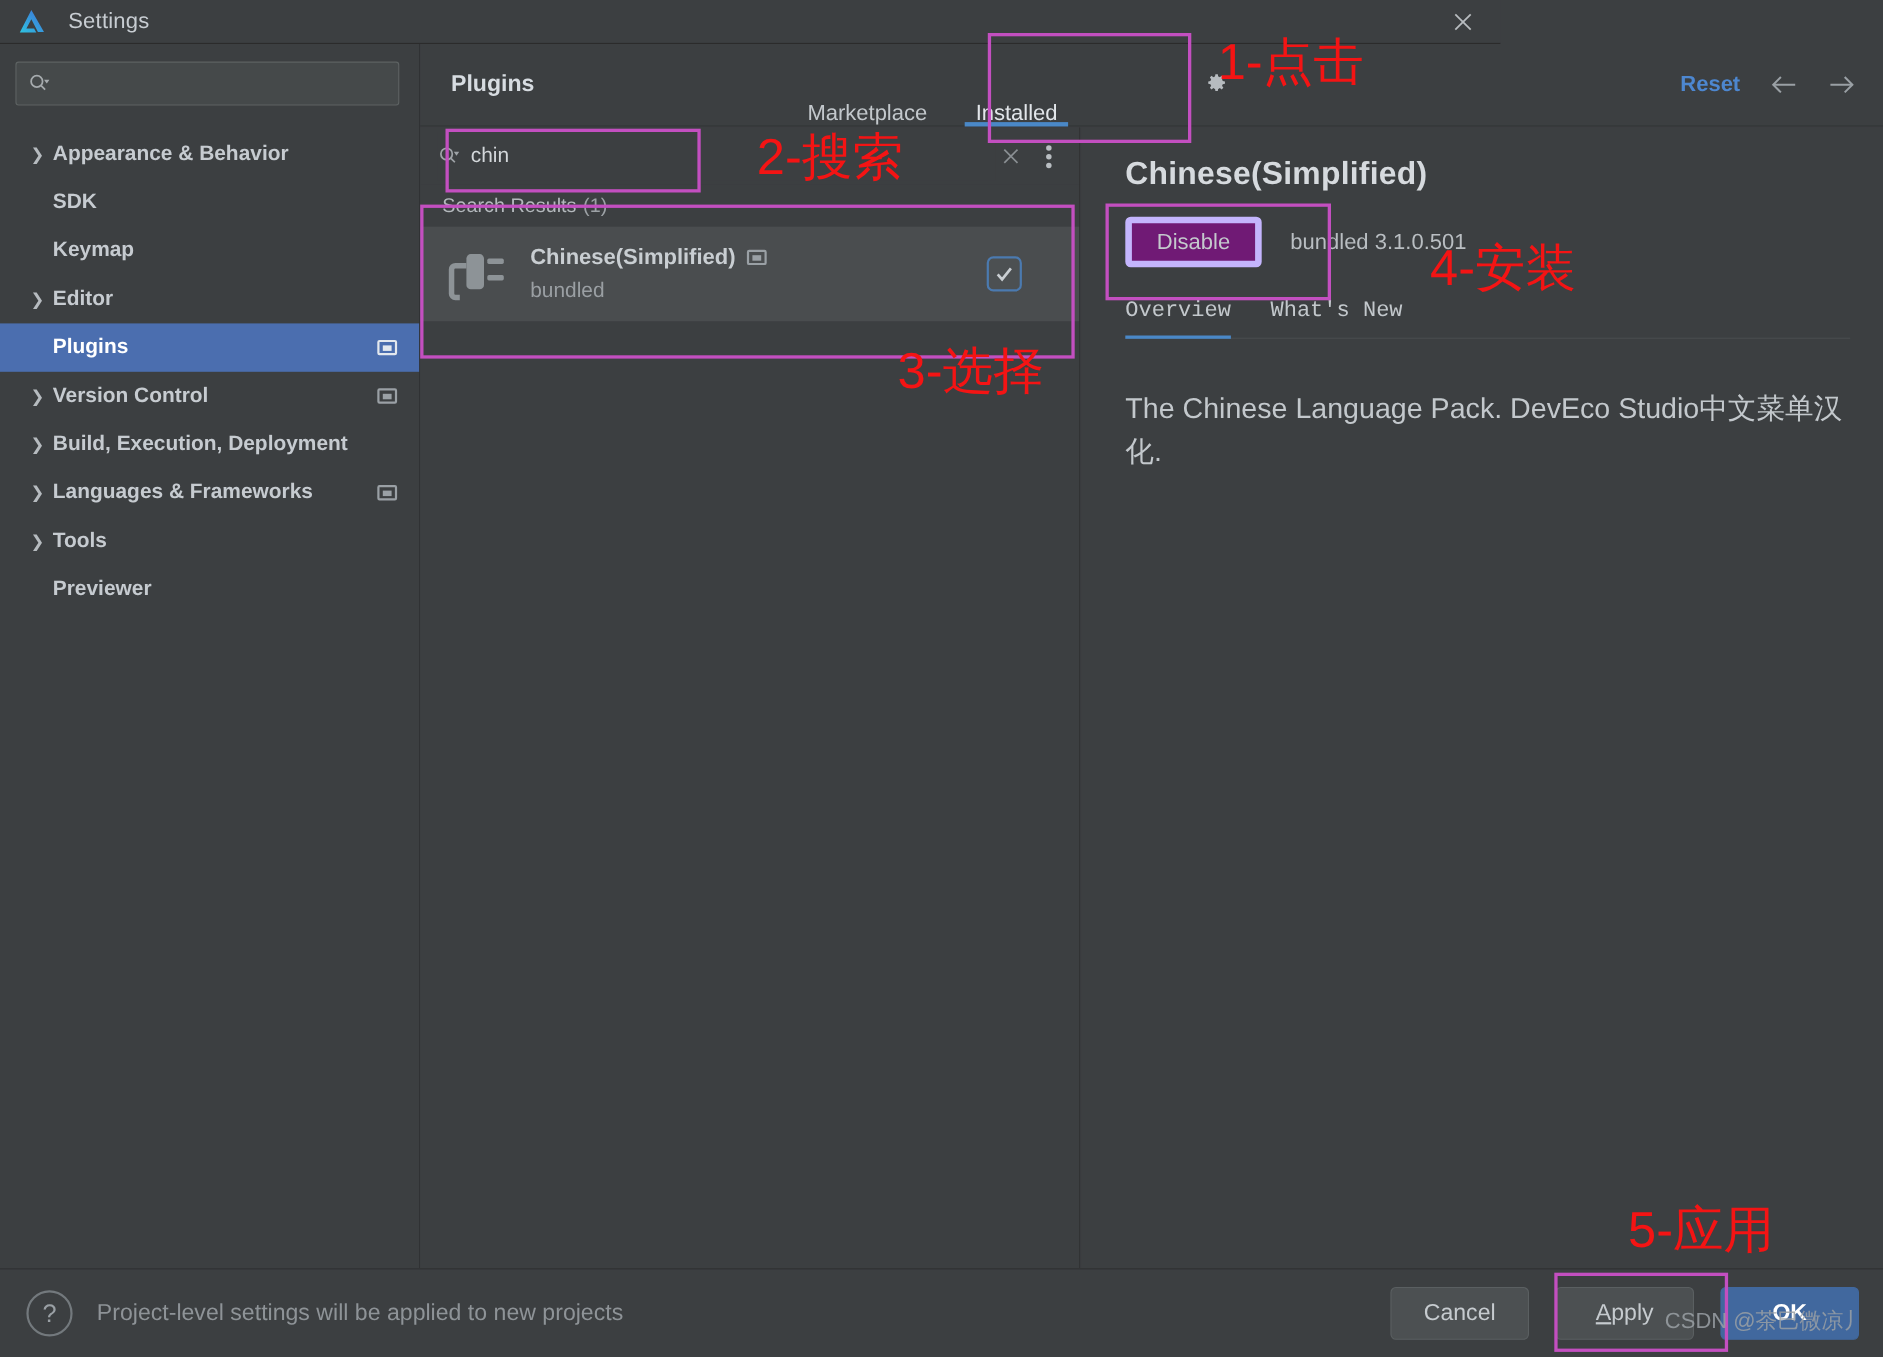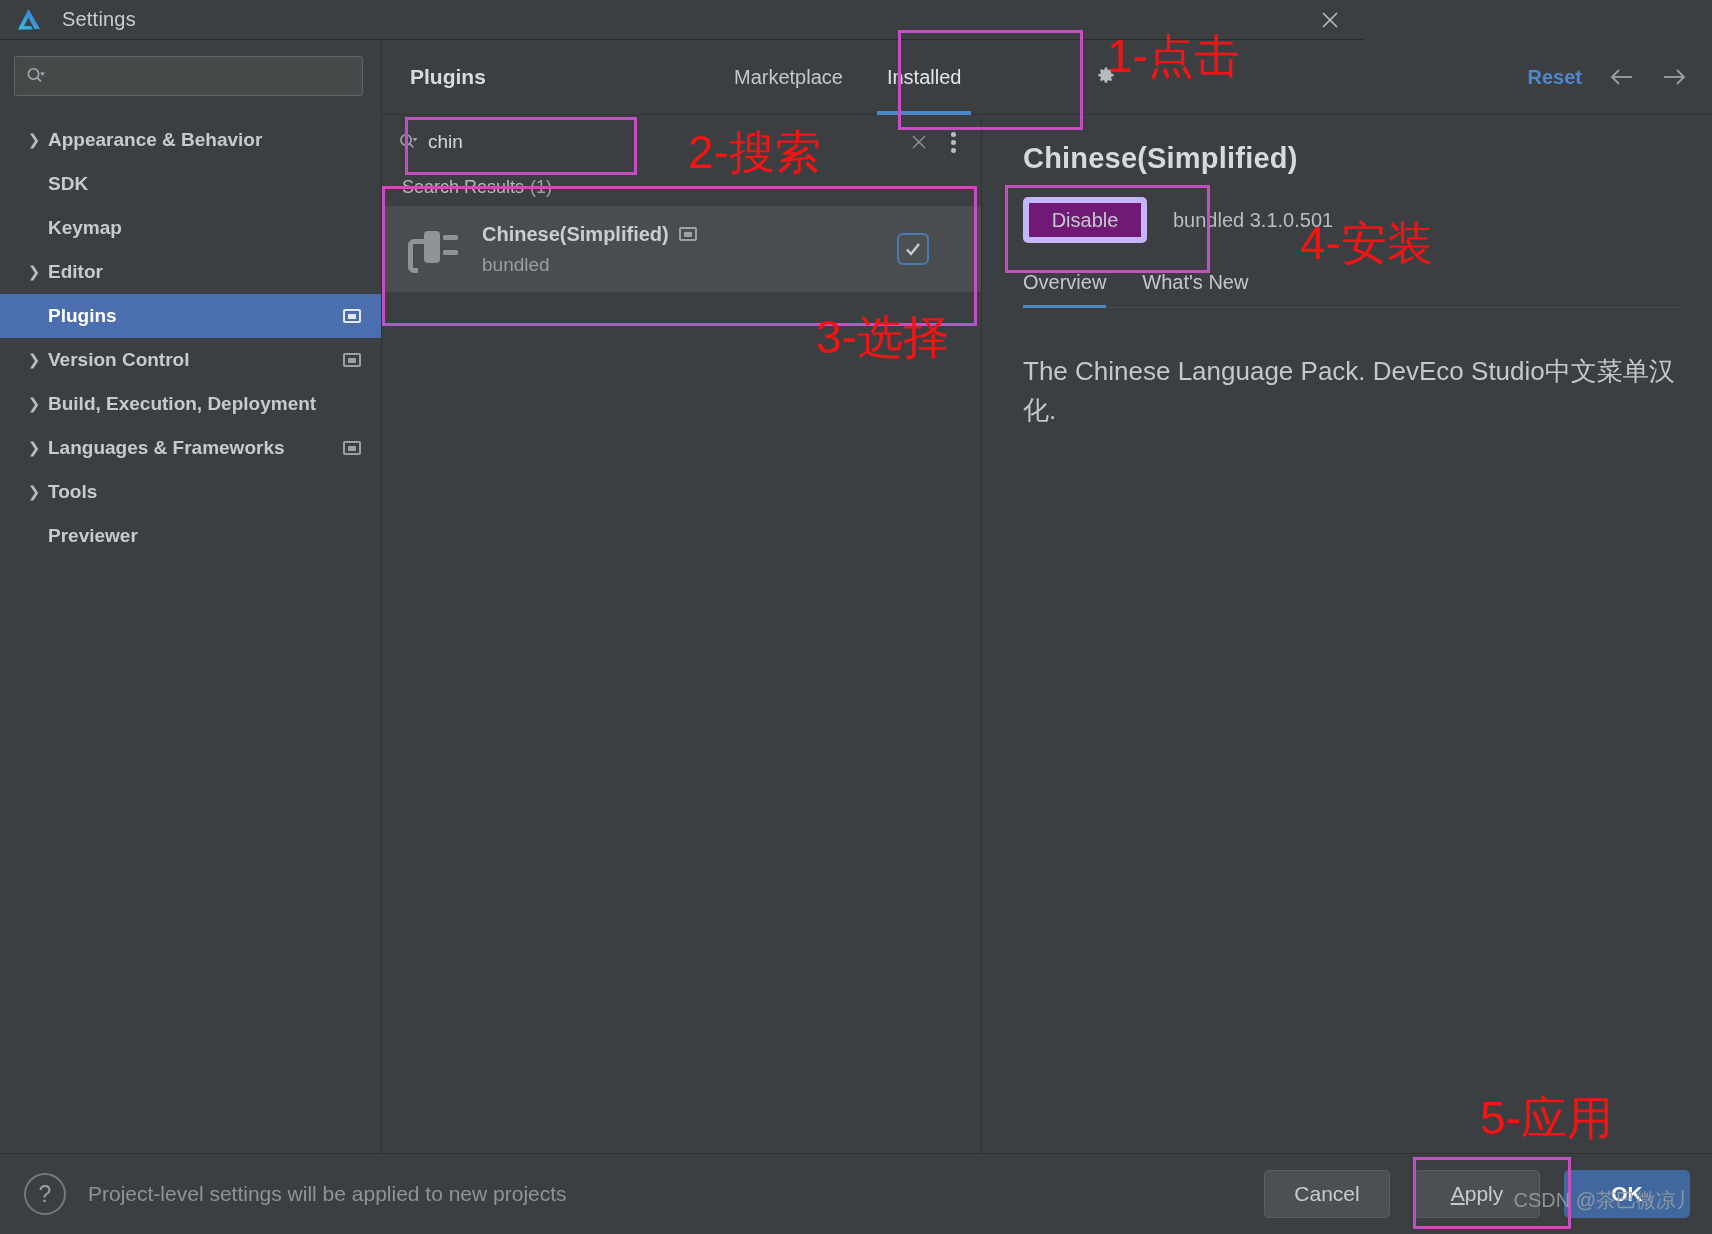--- a/index.html
+++ b/index.html
@@ -82,21 +82,21 @@
   }
   .main-header {
     position:relative; height:75px; display:flex; align-items:center;
     border-bottom:1px solid #323537;
   }
   .plugins-title {
     margin-left:28px; font-size:21px; font-weight:bold; color:#d7dce1;
   }
   .tabs { position:absolute; left:330px; top:0; height:75px; display:flex; align-items:flex-end; }
   .tab {
-    height:75px; display:flex; align-items:center; padding:0 22px;
+    height:75px; display:flex; align-items:flex-end; padding:0 22px;
     font-size:20px; color:#c3c8cc; position:relative;
   }
   .tab.active { color:#e2e6ea; }
   .tab.active::after {
     content:""; position:absolute; left:12px; right:12px; bottom:0; height:4px;
     background:#4a88c7;
   }
   .gear-btn {
     position:absolute; left:710px; top:50%; transform:translateY(-50%);
     width:28px; height:28px; display:flex; align-items:center; justify-content:center;
@@ -180,21 +180,21 @@
   .detail-actions { margin-top:22px; display:flex; align-items:center; gap:26px; }
   .disable-btn {
     min-width:124px; height:46px; background:#701a75;
     border:6px solid #c4b5fd; border-radius:5px;
     display:flex; align-items:center; justify-content:center;
     color:#c4c9cd; font-size:20px; padding:0 18px;
   }
   .bundled-ver { font-size:20px; color:#b9bec2; }
   .detail-tabs {
     margin-top:28px; display:flex; gap:36px; position:relative;
-    border-bottom:1px solid #4a4d4f; padding-bottom:14px;
+    border-bottom:1px solid #4a4d4f; padding-bottom:14px;font-family:Liberation Mono, monospace;
   }
   .dtab { font-size:20px; color:#c3c8cc; position:relative; padding-bottom:14px; margin-bottom:-15px;}
   .dtab.active::after {
     content:""; position:absolute; left:0; right:0; bottom:0; height:3px; background:#4a88c7;
   }
   .detail-desc {
     margin-top:44px; font-size:26px; color:#c3c8cc; line-height:1.5;
   }
 
   
@@ -449,21 +449,21 @@
           <span>pply</span>
       </div>
       <div class="dlg-btn primary">OK</div>
     </div>
   </div>
 
   <div class="anno-box" style="left:898px; top:30px; width:185px; height:100px;"></div>
   <div class="anno-text" style="left:1107px; top:26px;">1-点击</div>
 
   <div class="anno-box" style="left:405px; top:117px; width:232px; height:58px;"></div>
-  <div class="anno-text" style="left:688px; top:122px;">2-搜索</div>
+  <div class="anno-text" style="left:688px; top:112px;">2-搜索</div>
 
   <div class="anno-box" style="left:382px; top:186px; width:595px; height:140px;"></div>
   <div class="anno-text" style="left:816px; top:307px;">3-选择</div>
 
   <div class="anno-box" style="left:1005px; top:185px; width:205px; height:88px;"></div>
   <div class="anno-text" style="left:1300px; top:213px;">4-安装</div>
 
   <div class="anno-box" style="left:1413px; top:1157px; width:158px; height:72px;"></div>
   <div class="anno-text" style="left:1432px; top:1088px;margin-left:48px;">5-应用</div>
 

